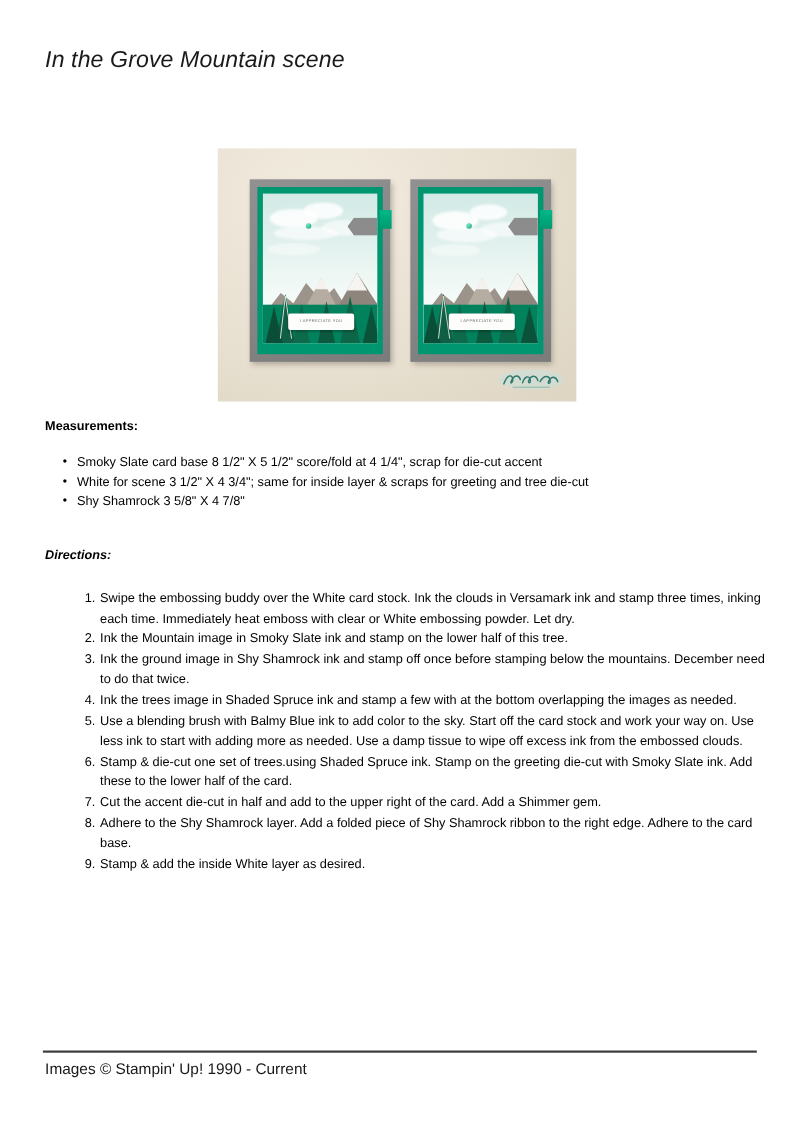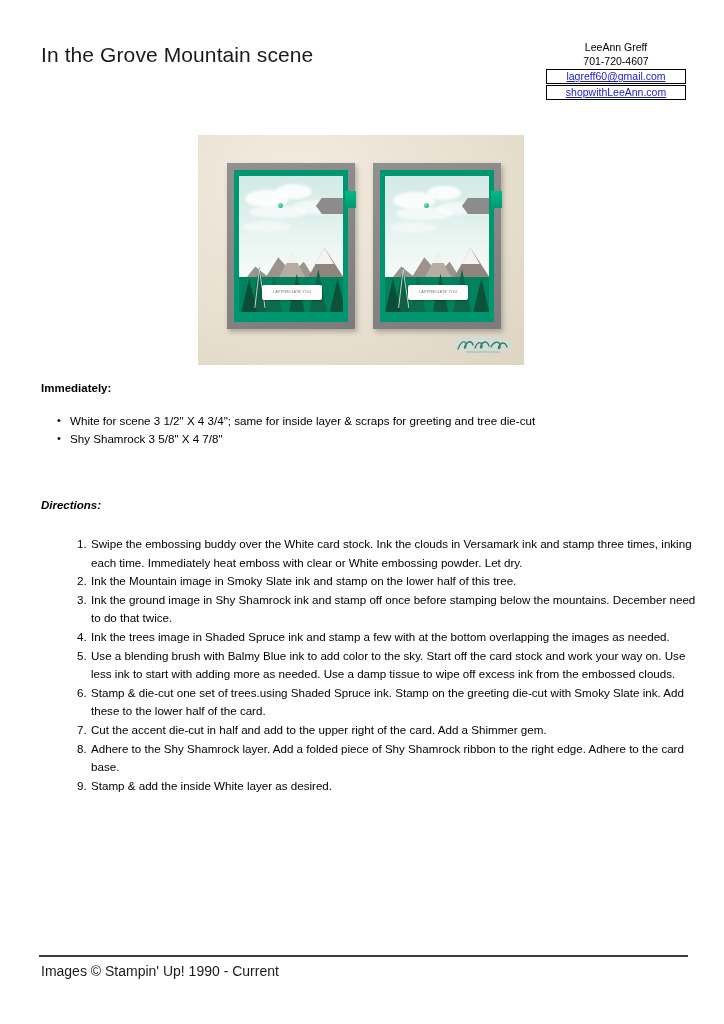--- a/index.html
+++ b/index.html
@@ -16,20 +16,21 @@
     overflow: hidden;
   }
 
   
   .header {
     position: absolute;
     left: 0;
     top: 0;
     width: 724px;
     height: 115px;
+    font-style: italic;
   }
   .doc-title {
     position: absolute;
     left: 41px;
     top: 43px;
     font-size: 21px;
     font-weight: 400;
     letter-spacing: 0.1px;
     color: #1a1a1a;
     white-space: nowrap;
@@ -275,30 +276,20 @@
     color: #1a1a1a;
     white-space: nowrap;
   }
 </style>
 </head>
 <body>
 
 <div class="header">
   <div class="doc-title">In the Grove Mountain scene</div>
 
-  <div class="contact">
-    <div class="name">LeeAnn  Greff</div>
-    <div class="phone">701-720-4607</div>
-    <span class="link-box">
-      <a href="#">lagreff60@gmail.com</a>
-    </span>
-    <span class="link-box">
-      <a href="#">shopwithLeeAnn.com</a>
-    </span>
-  </div>
 </div>
 
 <div class="photo">
   <div class="photo-inner">
 
     <div class="card left">
       <div class="green-layer">
         <div class="scene">
           <div class="cloud" style="left:6%;top:10%;width:42%;height:13%;"></div>
           <div class="cloud" style="left:36%;top:6%;width:34%;height:11%;"></div>
@@ -391,23 +382,24 @@
         <path d="M6 16 C9 8, 13 7, 14 11 C15 15, 11 17, 13 13 C16 7, 20 8, 21 12" fill="none" stroke="#1d6f6a" stroke-width="1.3" stroke-linecap="round"></path>
         <path d="M23 15 C25 9, 29 8, 30 12 C31 16, 27 16, 29 12 C32 7, 36 9, 37 13" fill="none" stroke="#1d6f6a" stroke-width="1.3" stroke-linecap="round"></path>
         <path d="M39 14 C42 8, 47 8, 48 12 C49 16, 45 17, 47 13 C50 8, 54 10, 55 14" fill="none" stroke="#1d6f6a" stroke-width="1.3" stroke-linecap="round"></path>
         <line x1="14" y1="19" x2="48" y2="19" stroke="#3f8f89" stroke-width="0.7" opacity="0.7"></line>
       </svg>
     </div>
 
   </div>
 </div>
 
-<div class="section-heading" id="measurements-heading">Immediately:</div>
+<div class="section-heading" id="measurements-heading">Measurements:</div>
 
 <ul class="measure-list">
+  <li>Smoky Slate card base 8 1/2" X 5 1/2" score/fold at 4 1/4", scrap for die-cut accent</li>
   <li>White for scene 3 1/2" X 4 3/4"; same for inside layer &amp; scraps for greeting and tree die-cut</li>
   <li>Shy Shamrock 3 5/8" X 4 7/8"</li>
 </ul>
 
 <div class="section-heading" id="directions-heading">Directions:</div>
 
 <ol class="directions-list">
   <li>Swipe the embossing buddy over the White card stock. Ink the clouds in Versamark ink and stamp three times, inking each time.  Immediately heat emboss with clear or White embossing powder. Let dry.</li>
   <li>Ink the Mountain image in Smoky Slate ink and stamp on the lower half of this tree.</li>
   <li>Ink the ground image in Shy Shamrock ink and stamp off once before stamping below the mountains. December need to do that twice.</li>

